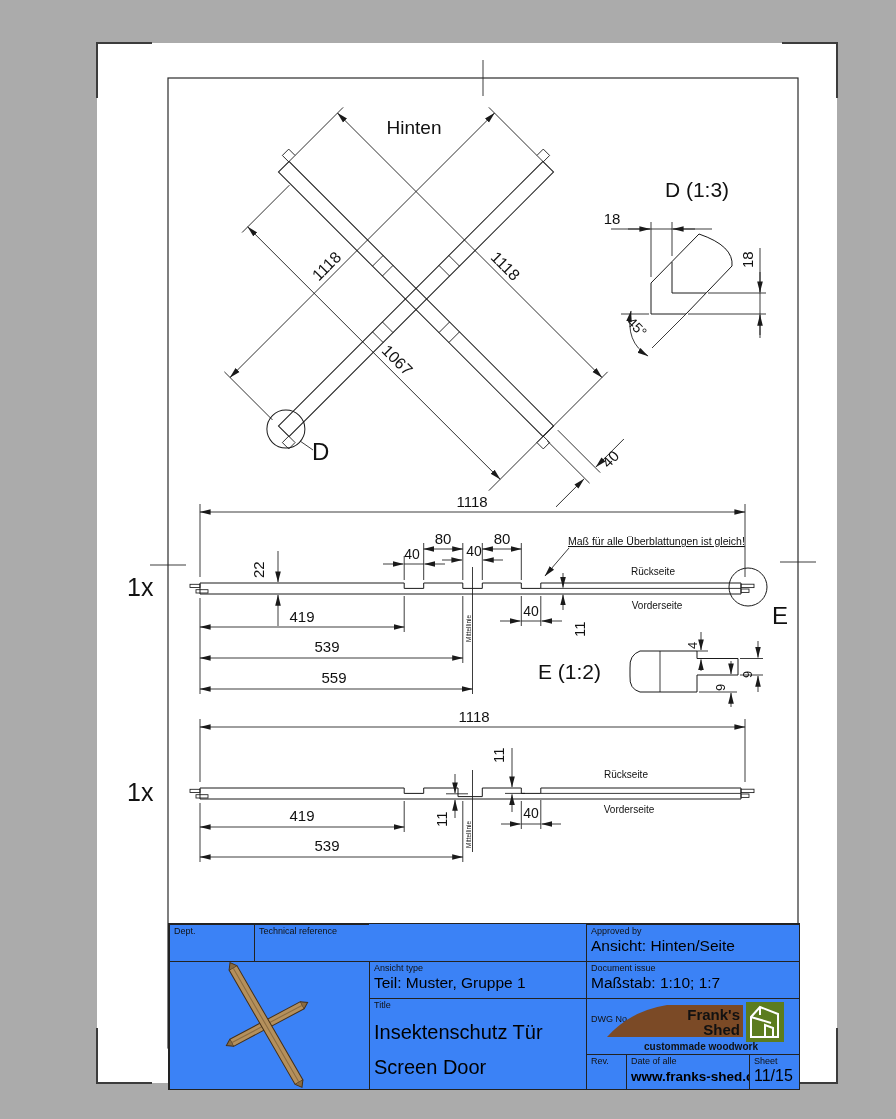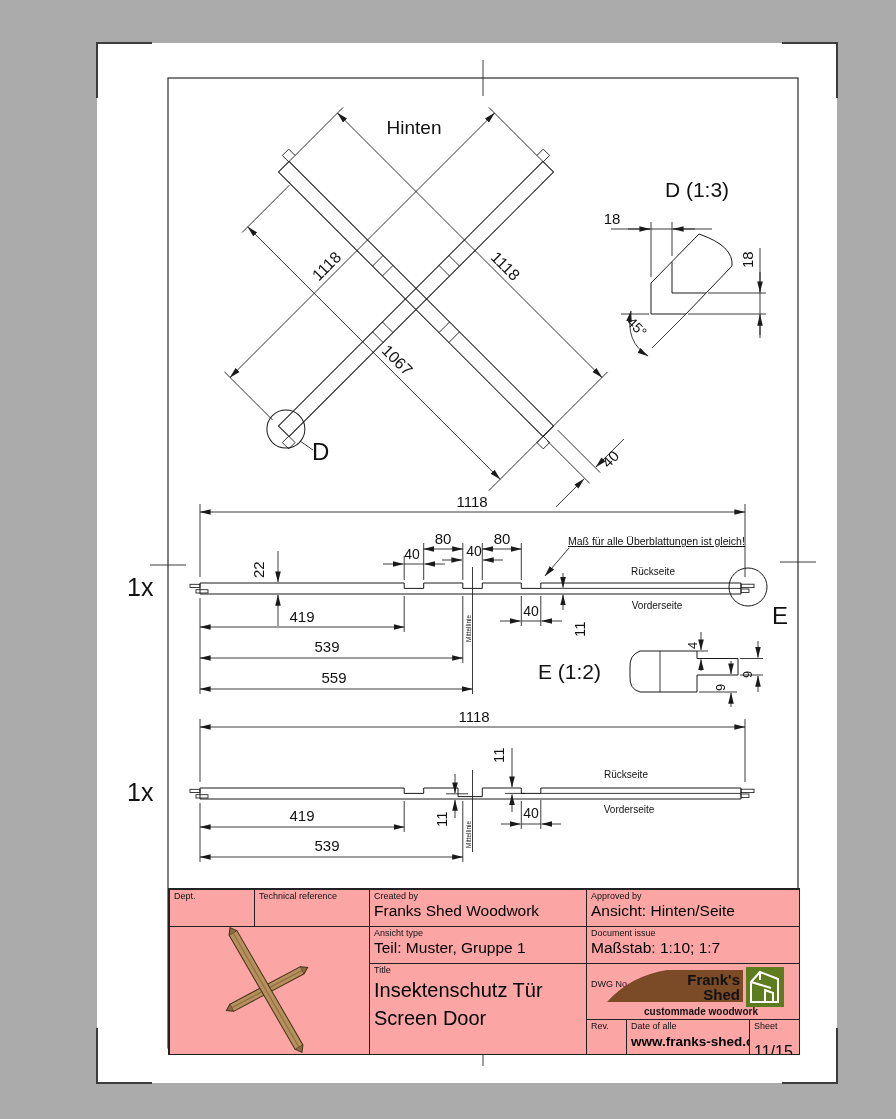--- a/index.html
+++ b/index.html
@@ -9,29 +9,29 @@
   svg.draw{position:absolute;left:0;top:0}
   .ln{stroke:#1a1a1a;stroke-width:1;fill:none}
   .thin{stroke-width:0.85}
   .frame{stroke:#2b2b2b;stroke-width:1.2;fill:none}
   .crop{stroke:#3c3c3c;stroke-width:2;fill:none}
   text{fill:#111;font-family:"Liberation Sans",sans-serif}
   .t7{font-size:6.5px}.t10{font-size:10px}.t13{font-size:13px}.t14{font-size:14px}
   .t15{font-size:15px}.t16{font-size:16px}.t19{font-size:19px}.t21{font-size:21px}
   .t24{font-size:24px}.t25{font-size:25px}
   .note{font-size:10.5px;text-decoration:underline}
-  .tblock{position:absolute;left:168px;top:888px;width:630px;height:165px;
-          border:1px solid #222;box-sizing:content-box;background:#fca5a5}
+  .tblock{position:absolute;left:168px;top:923px;width:630px;height:165px;
+          border:1px solid #222;box-sizing:content-box;background:#3b82f6}
   .cell{position:absolute;border-left:1px solid #222;border-top:1px solid #222;
         box-sizing:border-box;padding:1px 4px;overflow:hidden}
   .cell .lbl{display:block;font-size:9px;color:#111}
   .cell .val{display:block;font-size:15.5px;color:#000;margin-top:1px;white-space:nowrap}
-  .cell .big{font-size:20px;line-height:1.25;margin-top:3px}
+  .cell .big{font-size:20px;line-height:1.25;margin-top:10px}
   .cell .bold{font-weight:bold;font-size:13.5px;margin-top:3px}
-  .cell .sheetv{font-size:16px;margin-top:12px}
+  .cell .sheetv{font-size:16px;margin-top:1px}
 </style>
 </head>
 <body>
 
 <div class="sheet"></div>
 
 <svg class="draw" width="896" height="1119" viewBox="0 0 896 1119">
   <defs>
     <marker id="ar" orient="auto-start-reverse" markerWidth="14" markerHeight="9" refX="12.5" refY="4.5">
       <path d="M13,4.5 L0,1.2 L0,7.8 Z" fill="#1a1a1a"></path>
@@ -214,24 +214,20 @@
   </g>
 </svg>
 
 <div class="tblock">
   <div class="cell" style="left:0;top:0;width:85px;height:37px">
     <span class="lbl">Dept.</span>
   </div>
   <div class="cell" style="left:85px;top:0;width:115px;height:37px">
     <span class="lbl">Technical reference</span>
   </div>
-  <div class="cell" style="left:200px;top:0;width:217px;height:37px">
-    <span class="lbl">Created by</span>
-    <span class="val">Franks Shed Woodwork</span>
-  </div>
   <div class="cell" style="left:417px;top:0;width:213px;height:37px">
     <span class="lbl">Approved by</span>
     <span class="val">Ansicht: Hinten/Seite</span>
   </div>
 
   <div class="cell" style="left:0;top:37px;width:200px;height:128px;padding:0">
     <svg width="200" height="127" viewBox="0 0 200 127">
       <g transform="translate(97,62) rotate(-28)">
         <rect x="-40" y="-4" width="80" height="8" stroke="#453019" stroke-width="1" fill="#b5905c"></rect>
         <path d="M-40,-4 L-46,0 L-40,4 M40,-4 L46,0 L40,4" fill="#8a6b40" stroke="#453019" stroke-width="1"></path>

